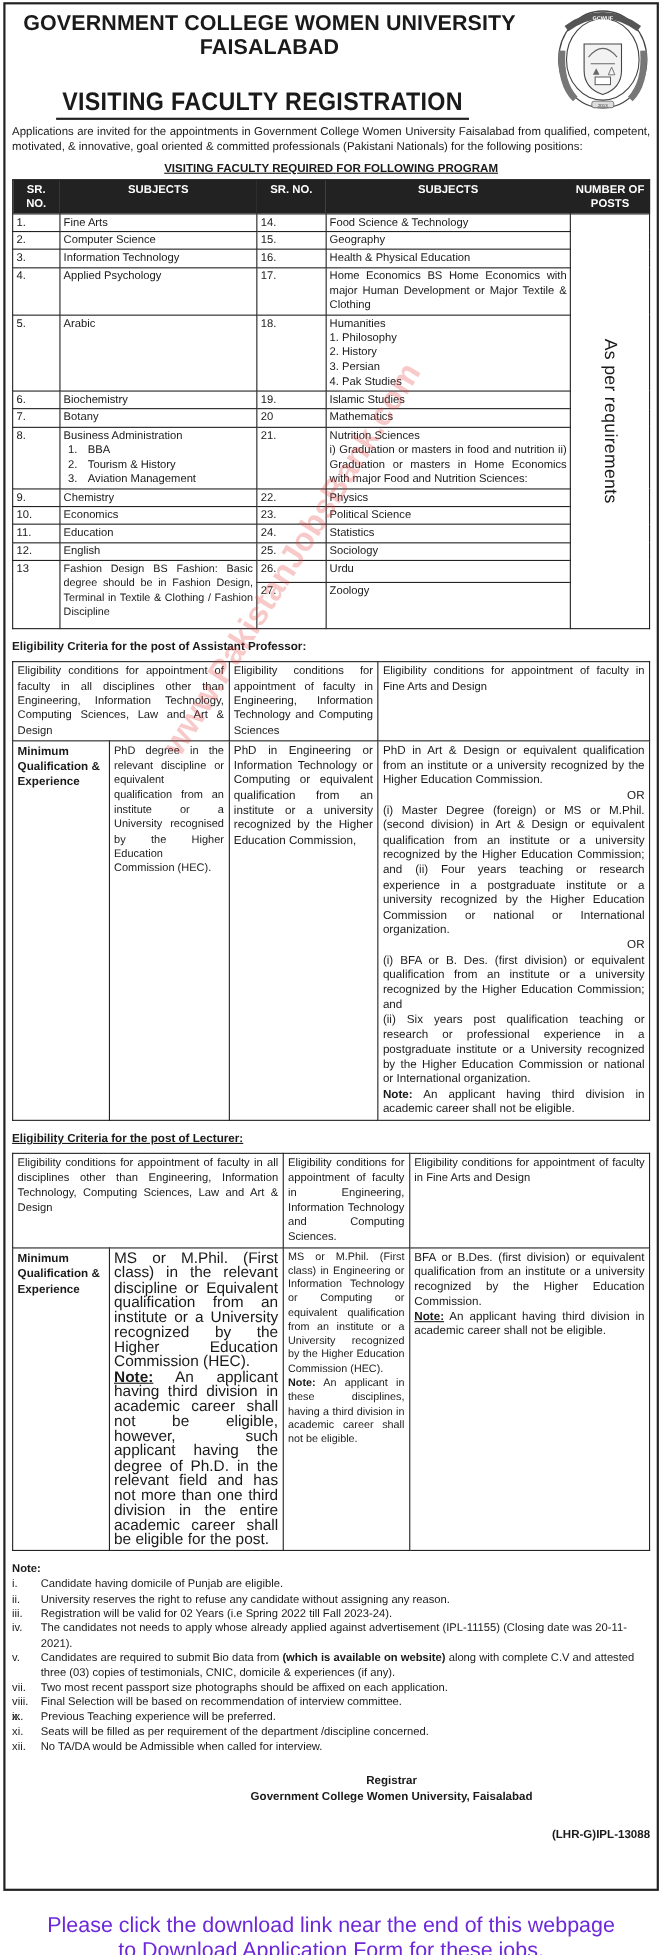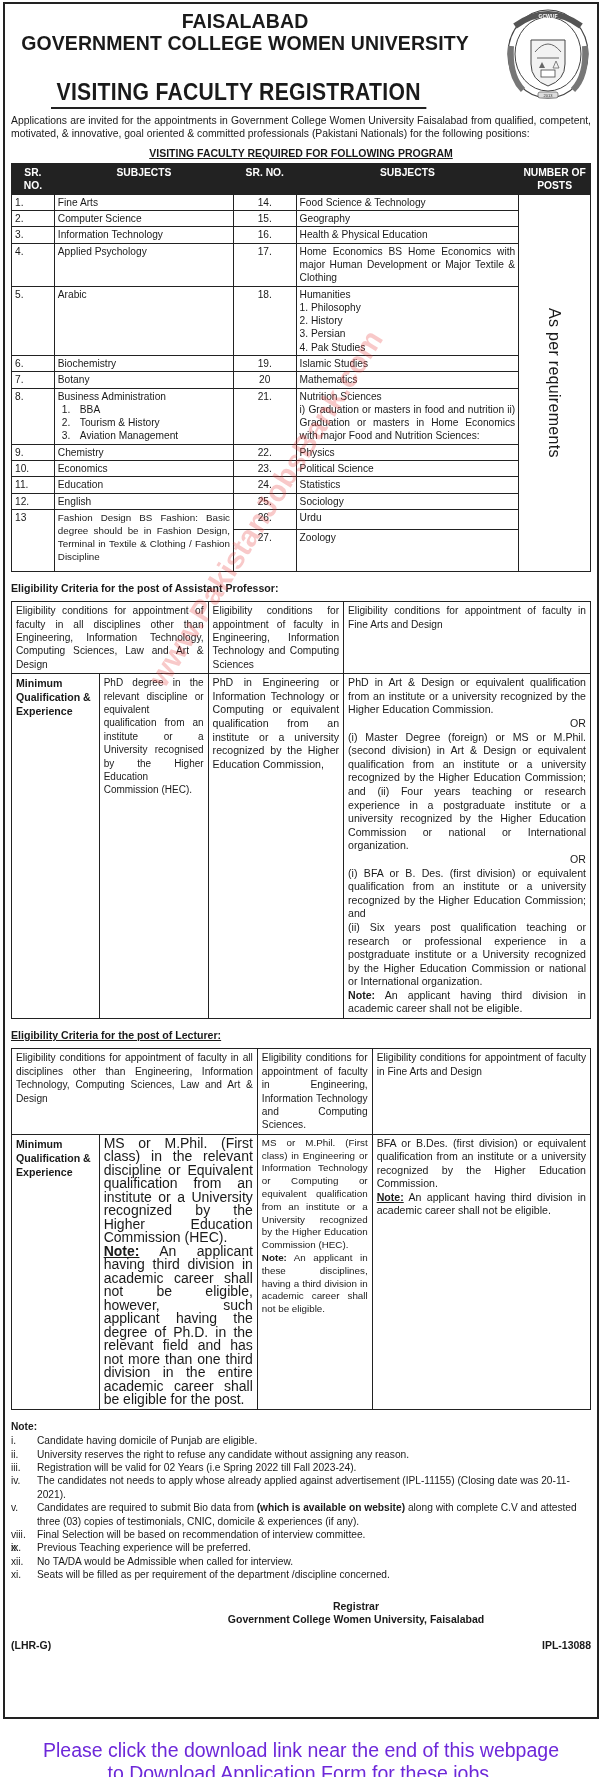--- a/index.html
+++ b/index.html
@@ -8,54 +8,54 @@
   .ad { position: relative; margin: 2px 3px 0 3px; border: 2px solid #222; padding: 4px 6px 6px 6px; width: 596px; height: 1717px; overflow: hidden; }
   .head { position: relative; height: 102px; }
   .title1 { position: absolute; left: 2px; top: 2px; width: 464px; text-align: center; font-weight: bold; font-size: 19.5px; line-height: 22px; letter-spacing: 0.1px; }
   .title2 { position: absolute; left: 40px; top: 70px; font-weight: bold; font-size: 23px; letter-spacing: 0.3px; border-bottom: 2px solid #222; padding: 0 6px 0 6px; transform: scaleX(0.92); transform-origin: left; }
   .logo { position: absolute; right: 0px; top: -2px; width: 86px; height: 100px; }
   .intro { font-size: 10.4px; line-height: 13.3px; margin-top: 4px; text-align: justify; }
   .sec-title { text-align: center; font-weight: bold; font-size: 10.5px; text-decoration: underline; margin: 6px 0 3px 0; }
   table { border-collapse: collapse; width: 100%; }
   .prog td, .prog th { border: 1.5px solid #222; padding: 1px 3px; vertical-align: top; font-size: 10.2px; line-height: 13.3px; }
   .prog th { background: #222; color: #fff; font-weight: bold; text-align: center; font-size: 10.3px; line-height: 13px; padding: 2px 2px; }
-  .prog .sr2 { text-align: center; }
+  .prog .sr2 { }
   .posts { text-align: center; vertical-align: middle !important; }
   .vtext { writing-mode: vertical-rl; font-size: 16px; font-weight: 500; margin: 0 auto; letter-spacing: 0.3px; }
   .sub-ind { padding-left: 14px; position: relative; }
   .sub-ind span.n { position: absolute; left: 0; }
   .just { text-align: justify; }
   .elig-title { font-weight: bold; font-size: 10.6px; margin: 10px 0 6px 0; }
   .elig-title.u { text-decoration: underline; }
   .elig td { border: 1.5px solid #222; padding: 2px 4px; vertical-align: top; font-size: 10.2px; line-height: 13.4px; text-align: justify; }
   .elig .lbl { font-weight: bold; font-size: 10.6px; line-height: 14px; text-align: left; }
   .center { text-align: right; }
   b.note { font-weight: bold; }
   .u { text-decoration: underline; }
   .notes { margin-top: 10px; font-size: 10.2px; line-height: 13.4px; }
   .notes .nh { font-weight: bold; margin-bottom: 1px; }
   .notes ol { list-style: none; }
   .notes li { position: relative; padding-left: 26px; }
   .notes li .rn { position: absolute; left: 0; }
   .sign { text-align: center; font-weight: bold; font-size: 10.5px; line-height: 13.5px; margin-top: 18px; padding-left: 110px; }
-  .foot { display: flex; justify-content: space-between; font-weight: bold; font-size: 10.5px; margin-top: 12px; }
+  .foot { display: flex; justify-content: flex-end; font-weight: bold; font-size: 10.5px; margin-top: 22px; }
   .watermark { position: absolute; left: 135px; top: 670px; transform: rotate(-58deg); transform-origin: left top; color: rgba(230, 60, 60, 0.28); font-size: 30px; font-weight: bold; white-space: nowrap; pointer-events: none; }
   .cta { color: #6d28d9; text-align: center; font-size: 19.5px; line-height: 23px; margin-top: 20px; }
 </style>
 </head>
 <body>
 
 <div class="ad">
 
   <div class="watermark">www.PakistanJobsBank.com</div>
 
   <div class="head">
     <div class="title1">
+      <div>GOVERNMENT COLLEGE WOMEN UNIVERSITY</div>
       <div>FAISALABAD</div>
-      <div>GOVERNMENT COLLEGE WOMEN UNIVERSITY</div>
     </div>
     <div class="title2">VISITING FACULTY REGISTRATION</div>
     <svg class="logo" viewBox="0 0 86 100">
       <ellipse cx="43" cy="48" rx="40" ry="44" fill="#fff" stroke="#444" stroke-width="1.2"></ellipse>
       <ellipse cx="43" cy="48" rx="33" ry="37" fill="#fff" stroke="#444" stroke-width="1"></ellipse>
       <path d="M10 20 Q43 -4 76 20" fill="none" stroke="#555" stroke-width="6"></path>
       <path d="M6 40 Q4 70 18 84" fill="none" stroke="#777" stroke-width="6"></path>
       <path d="M80 40 Q82 70 68 84" fill="none" stroke="#777" stroke-width="6"></path>
       <path d="M26 34 L60 34 L60 58 Q60 74 43 80 Q26 74 26 58 Z" fill="#f2f2f2" stroke="#444" stroke-width="1"></path>
       <path d="M30 46 Q43 30 56 46" fill="none" stroke="#666" stroke-width="1"></path>
@@ -259,25 +259,26 @@
     </table>
 
   <div class="notes">
     <div class="nh">Note:</div>
     <ol>
       <li><span class="rn">i.</span><span>Candidate having domicile of Punjab are eligible.</span></li>
       <li><span class="rn">ii.</span><span>University reserves the right to refuse any candidate without assigning any reason.</span></li>
       <li><span class="rn">iii.</span><span>Registration will be valid for 02 Years (i.e Spring 2022 till Fall 2023-24).</span></li>
       <li><span class="rn">iv.</span><span>The candidates not needs to apply whose already applied against advertisement (IPL-11155) (Closing date was 20-11-2021).</span></li>
       <li><span class="rn">v.</span><span>Candidates are required to submit Bio data from </span><b>(which is available on website)</b><span> along with complete C.V and attested three (03) copies of testimonials, CNIC, domicile &amp; experiences (if any).</span></li>
+      <li><span class="rn">vii.</span><span>Two most recent passport size photographs should be affixed on each application.</span></li>
       <li><span class="rn">viii.</span><span>Final Selection will be based on recommendation of interview committee.</span></li>
       <li><span class="rn">ix.</span></li>
       <li><span class="rn">x.</span><span>Previous Teaching experience will be preferred.</span></li>
+      <li><span class="rn">xi.</span><span>Seats will be filled as per requirement of the department /discipline concerned.</span></li>
       <li><span class="rn">xii.</span><span>No TA/DA would be Admissible when called for interview.</span></li>
-      <li><span class="rn">xi.</span><span>Seats will be filled as per requirement of the department /discipline concerned.</span></li>
     </ol>
   </div>
 
   <div class="sign">
     <div>Registrar</div>
     <div>Government College Women University, Faisalabad</div>
   </div>
 
   <div class="foot">
     <span>(LHR-G)</span>

